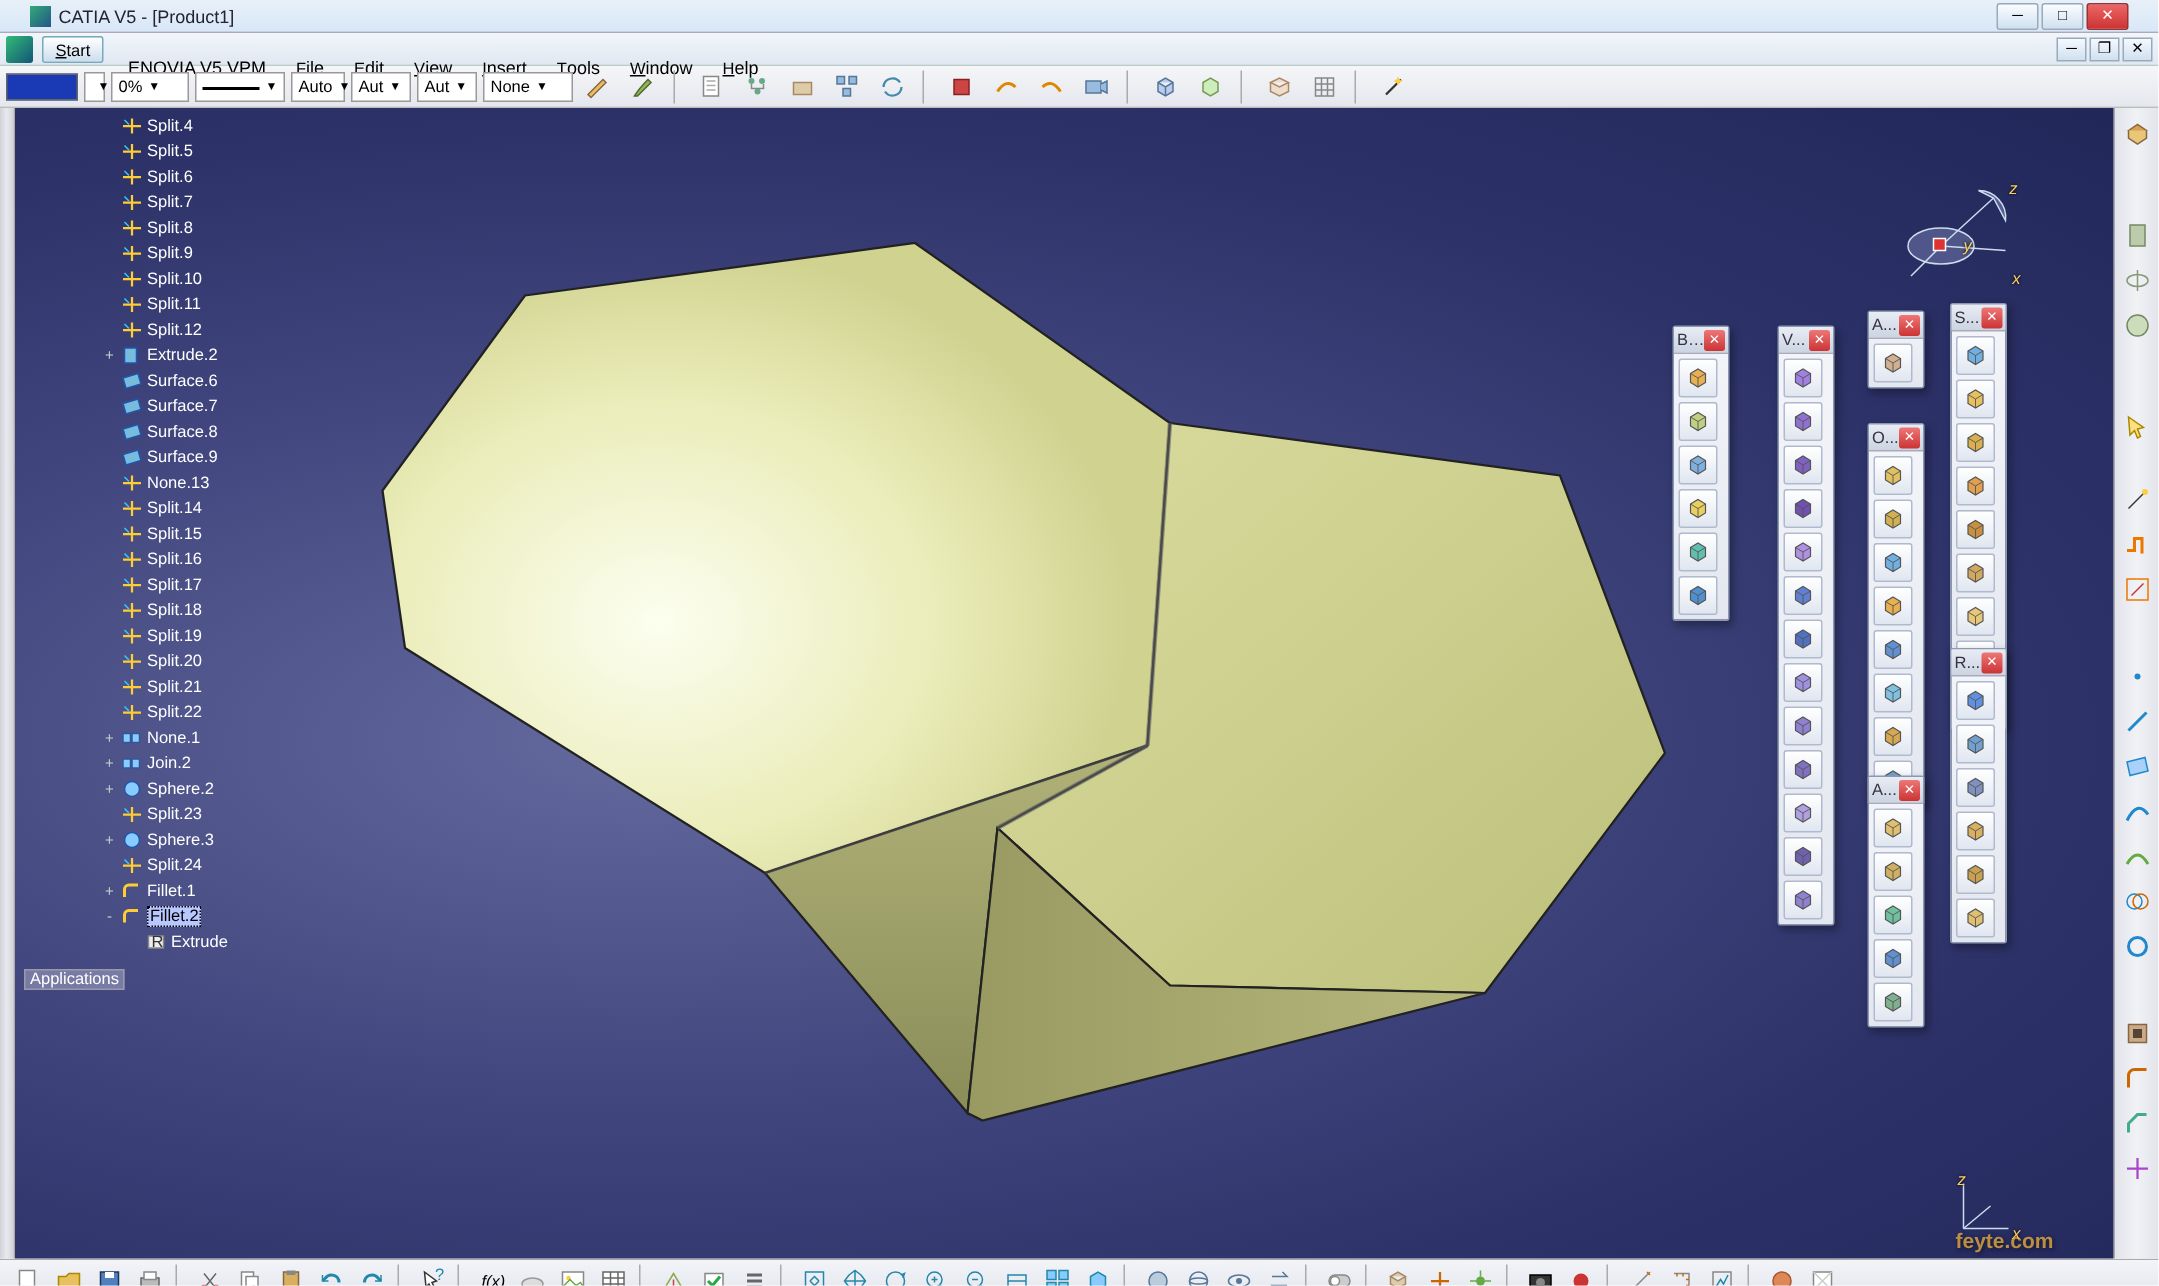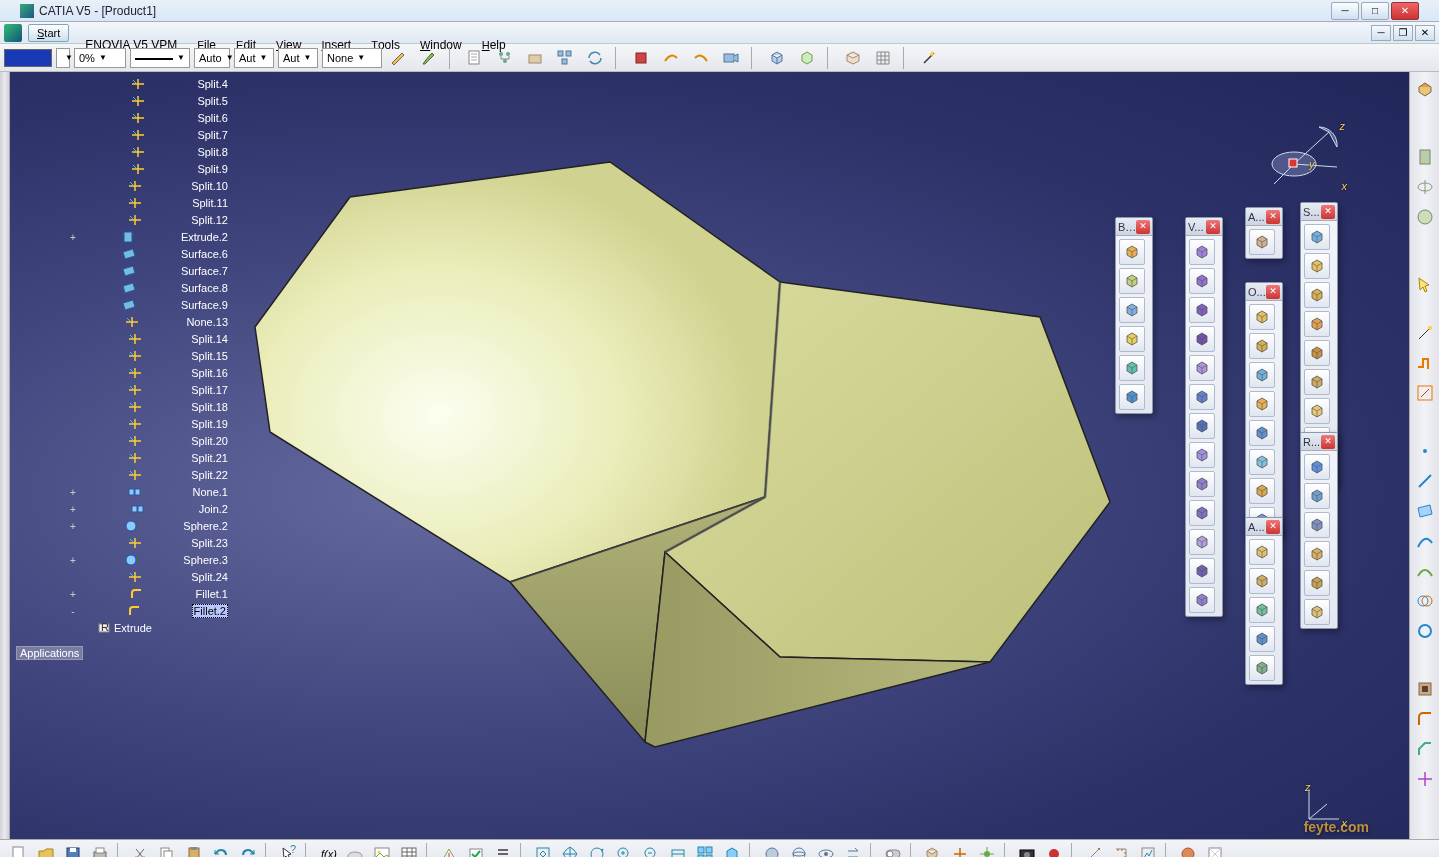--- a/index.html
+++ b/index.html
@@ -35,21 +35,21 @@
 .rightbar { width:30px; background: linear-gradient(90deg,#e2e4ea,#f0f2f6,#e2e4ea); border-left:1px solid #aaa; display:flex; flex-direction:column; align-items:center; padding-top:6px; gap:8px;}
 .rightbar .ric { width:22px; height:22px; display:flex; align-items:center; justify-content:center; cursor:pointer;}
 
 .tree { position:absolute; top:0; left:0; width:220px; padding:4px 2px; color:#fff; font-size:11px; }
 .tree .node { display:flex; align-items:center; height:16px; margin-bottom:1px; cursor:pointer;}
 .tree .twig { width:10px; text-align:center; color:#ccc; font-size:10px; }
 .tree .nic { width:14px; height:12px; margin:0 3px; display:flex; align-items:center; justify-content:center;}
 .tree .lbl { white-space:nowrap; }
 .tree .sel .lbl { background:#b8c8ff; color:#000; border:1px dotted #000; padding:0 1px;}
 .tree .appl { background: rgba(200,200,220,.4); border:1px solid #99a; padding:0 3px;margin-top:15px;}
-.ind2 { padding-left: 56px; justify-content: space-between; }
+.ind2 { padding-left: 56px; }
 .ind3 { padding-left: 72px; }
 .ind0 { padding-left: 4px; }
 
 .palette { position:absolute; background: linear-gradient(#f3f5f9,#e4e7ef); border:1px solid #8a98b0; border-radius:2px; box-shadow: 2px 3px 6px rgba(0,0,0,.35); }
 .palette .phead { height:18px; background: linear-gradient(#e8ecf4,#ccd4e2); display:flex; align-items:center; padding:0 2px; font-size:10px; color:#334; border-bottom:1px solid #aab; cursor:move;}
 .palette .phead .pt { flex:1; overflow:hidden; text-overflow:ellipsis; white-space:nowrap;}
 .palette .phead .px { width:14px; height:14px; background:linear-gradient(#e77,#c33); color:#fff; text-align:center; line-height:13px; font-size:9px; border-radius:2px; cursor:pointer;}
 .palette .pbody { padding:3px; display:flex; flex-direction:column; gap:3px; }
 .palette .pic { width:26px; height:26px; background:linear-gradient(#fff,#e0e6f0); border:1px solid #b0bacf; border-radius:2px; display:flex; align-items:center; justify-content:center; cursor:pointer;}
 

